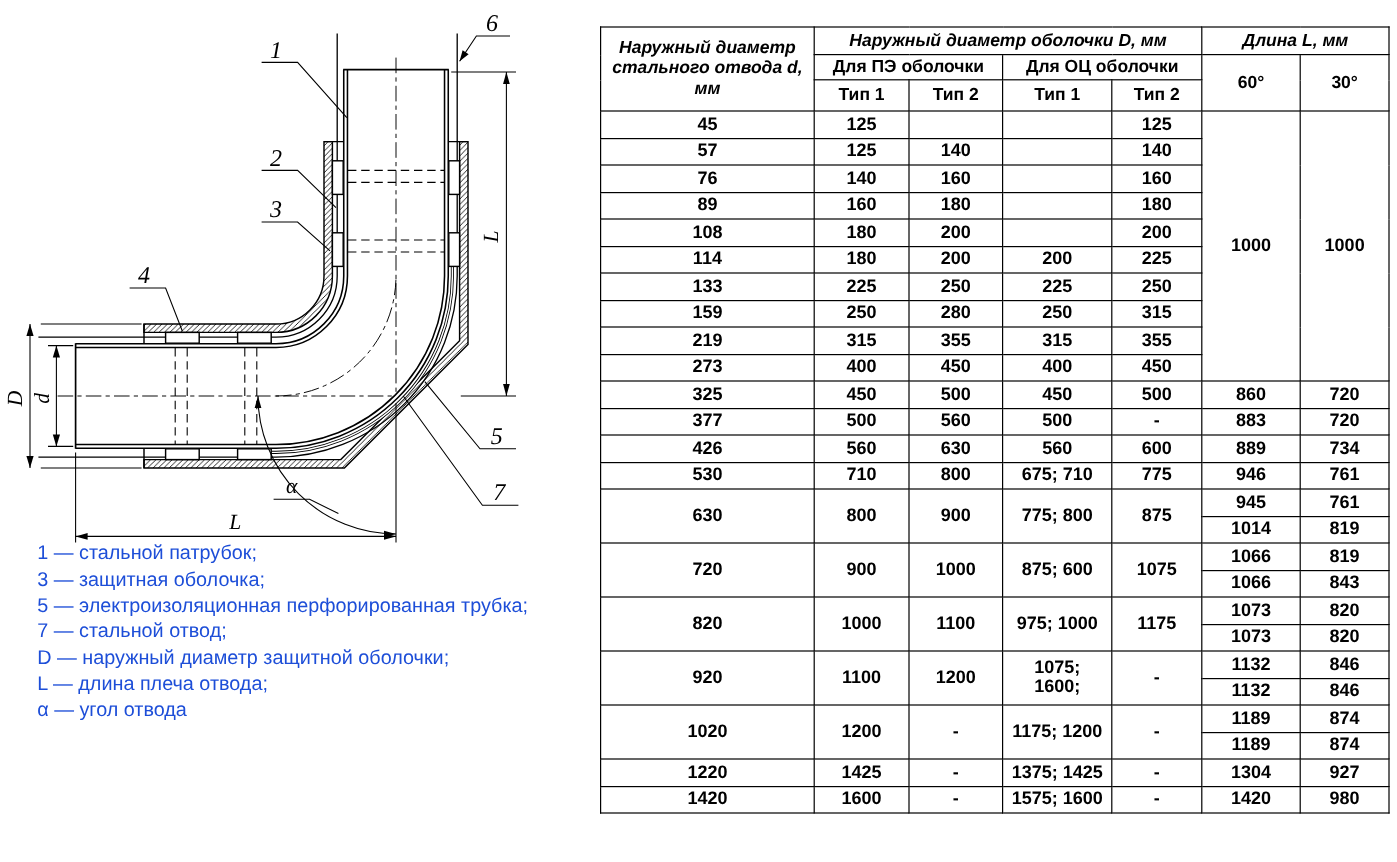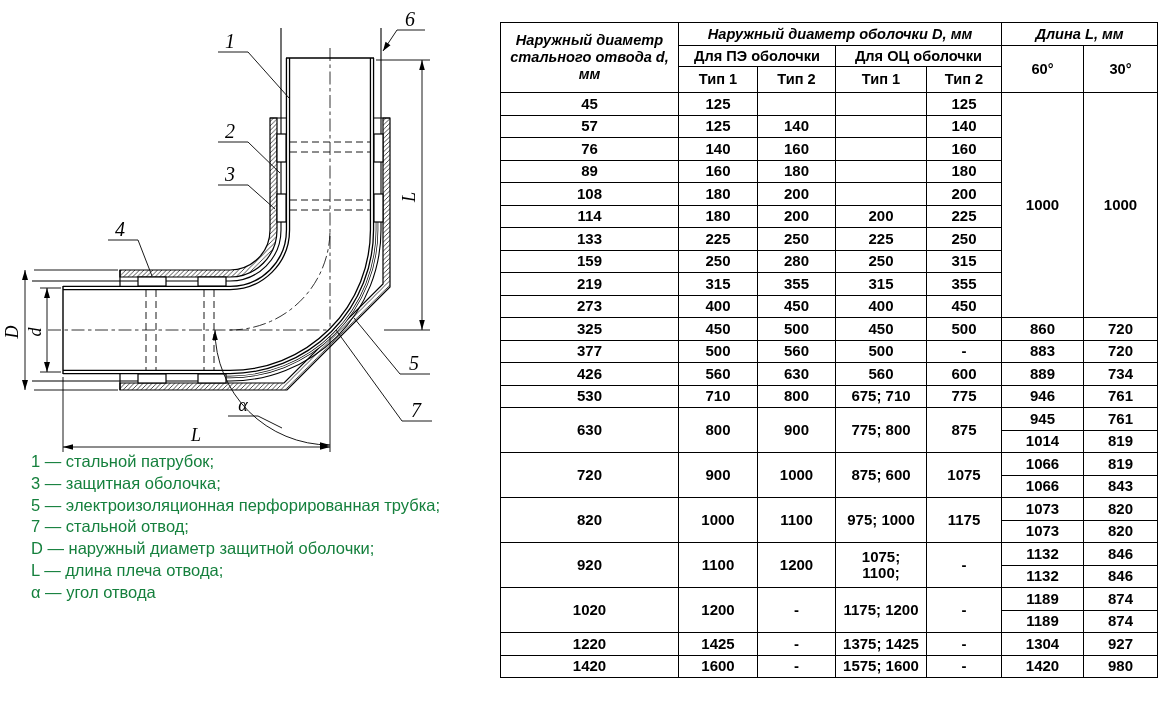--- a/index.html
+++ b/index.html
@@ -4,21 +4,21 @@
 <style>
   html,body { margin:0; padding:0; background:#fff; }
   .page { position:relative; width:1164px; height:718px; background:#fff; overflow:hidden;
           font-family:"Liberation Sans", sans-serif; color:#000; }
   svg.drawing { position:absolute; left:0; top:0; }
   svg text { font-family:"Liberation Serif", serif; font-style:italic; fill:#000; }
   svg text.callout { font-size:20px; }
   svg text.dim { font-size:18px; }
 
   ul.legend { position:absolute; left:31px; top:451px; width:470px; margin:0; padding:0;
-              list-style:none; font-size:16.5px; line-height:21.8px; color:#15803d; }
+              list-style:none; font-size:16.5px; line-height:21.8px; color:#1d4ed8; }
 
   table.dims { position:absolute; left:500px; top:22px; width:657px;
                border-collapse:collapse; table-layout:fixed; }
   table.dims th, table.dims td { border:1.5px solid #000; padding:0 2px; text-align:center;
                vertical-align:middle; font-weight:bold; }
   table.dims th { font-size:14.6px; line-height:1.15; }
   table.dims td { font-size:15px; height:21.5px; white-space:pre-line; line-height:1.1; }
   th.h1 { height:22px;font-style:italic; } th.h2 { height:20px; } th.h3 { height:25px; }
 </style>
 </head>
@@ -315,21 +315,21 @@
         </tr>
         <tr>
           <td>1073</td>
           <td>820</td>
         </tr>
         <tr>
           <td rowspan="2">920</td>
           <td rowspan="2">1100</td>
           <td rowspan="2">1200</td>
           <td rowspan="2">1075;
-1100;</td>
+1600;</td>
           <td rowspan="2">-</td>
           <td>1132</td>
           <td>846</td>
         </tr>
         <tr>
           <td>1132</td>
           <td>846</td>
         </tr>
         <tr>
           <td rowspan="2">1020</td>

